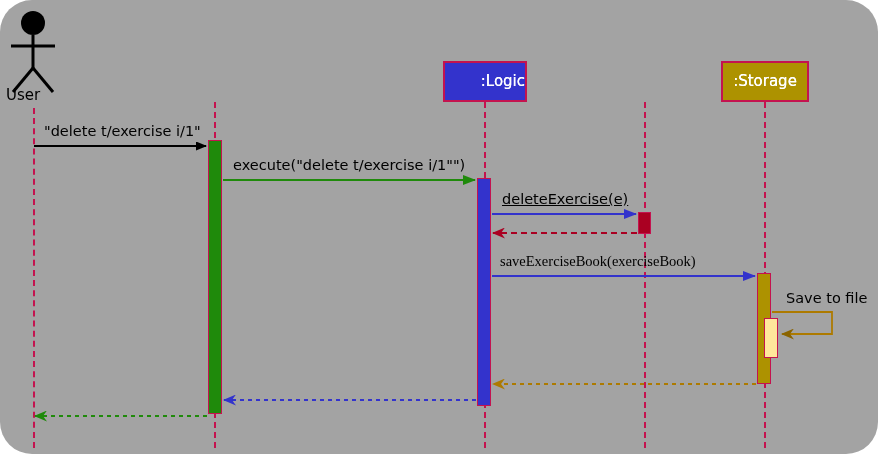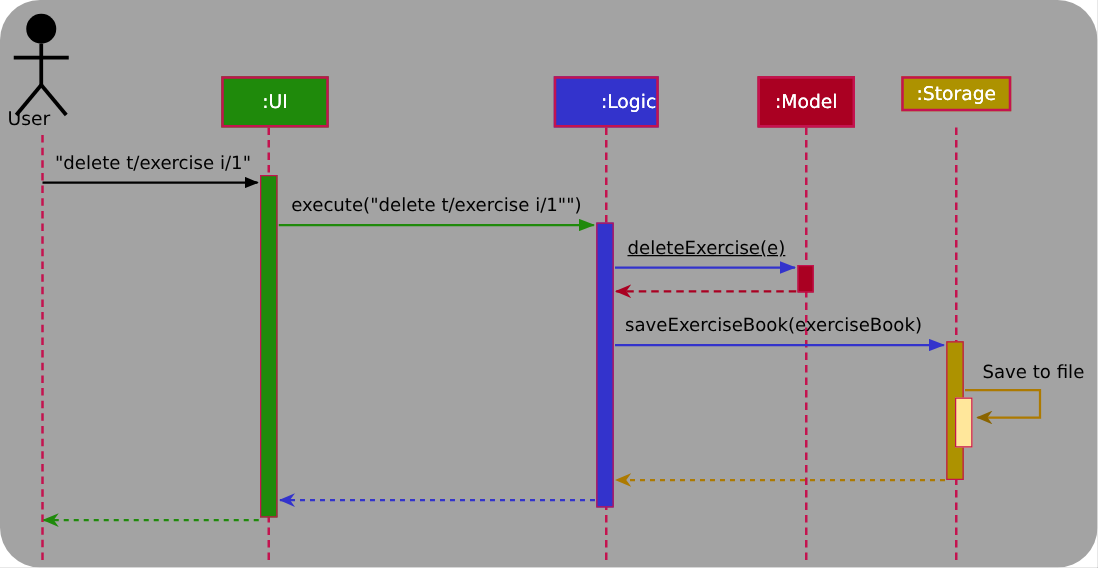--- a/index.html
+++ b/index.html
@@ -85,33 +85,27 @@
       <line x1="11" y1="46" x2="55" y2="46"></line>
       <line x1="33" y1="68" x2="13" y2="92"></line>
       <line x1="33" y1="68" x2="53" y2="92"></line>
     </g>
   </svg>
 
   <div class="actor-label" style="left:6px; top:86px;">User</div>
 
   <div class="lifeline" style="left:33px; top:108px; height:340px;"></div>
 
-  <div class="participant-box" style="left:177px; top:61px; width:86px; height:41px; background:#1F8A0B;">
-    <span>:UI</span>
-  </div>
 
   <div class="participant-box" style="left:443px; top:61px; width:84px; height:41px; background:#3333CC;justify-content:flex-end;">
     <span>:Logic</span>
   </div>
 
-  <div class="participant-box" style="left:606px; top:61px; width:78px; height:41px; background:#AA0022;">
-    <span>:Model</span>
-  </div>
 
-  <div class="participant-box" style="left:721px; top:61px; width:88px; height:28px; background:#AD9200;text-align:right;">
+  <div class="participant-box" style="left:721px; top:61px; width:88px; height:41px; background:#AD9200;text-align:right;">
     <span>:Storage</span>
   </div>
 
   <div class="lifeline" style="left:214px; top:102px; height:346px;"></div>
   <div class="lifeline" style="left:484px; top:102px; height:346px;"></div>
   <div class="lifeline" style="left:644px; top:102px; height:346px;"></div>
   <div class="lifeline" style="left:764px; top:102px; height:346px;"></div>
 
   <div class="activation" style="left:208px; top:140px; width:14px; height:274px; background:#1F8A0B;"></div>
 
@@ -178,17 +172,17 @@
      User (return) --&gt;
     <line x1="207" y1="416" x2="35" y2="416" stroke="#1F8A0B" stroke-width="1.8" stroke-dasharray="4,4" marker-end="url(#ah-open-green)"></line>
   </svg>
 
   <div class="msg-label" style="left:44px; top:124px;">"delete t/exercise i/1"</div>
 
   <div class="msg-label" style="left:233px; top:158px;">execute("delete t/exercise i/1"")</div>
 
   <div class="msg-label" style="left:502px; top:192px;text-decoration:underline;">deleteExercise(e)</div>
 
-  <div class="msg-label" style="left:500px; top:254px;">saveExerciseBook(exerciseBook)</div>
+  <div class="msg-label" style="left:500px; top:254px;font-family:Liberation Serif, serif;">saveExerciseBook(exerciseBook)</div>
 
   <div class="msg-label" style="left:786px; top:291px;">Save to file</div>
 
 </div>
 
 </body></html>

